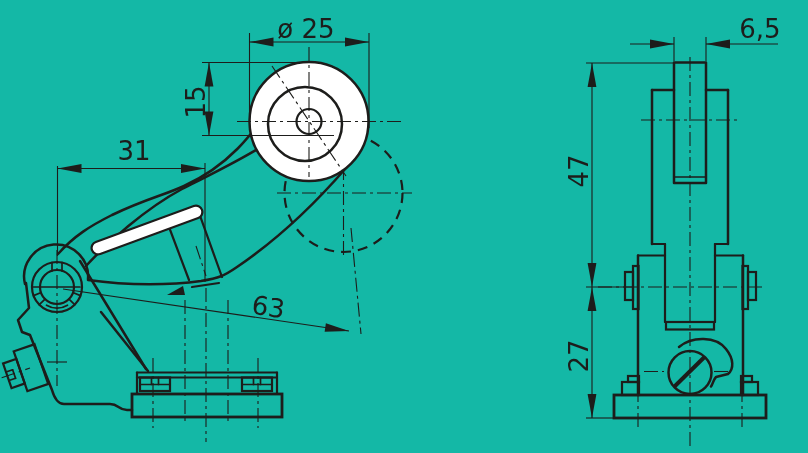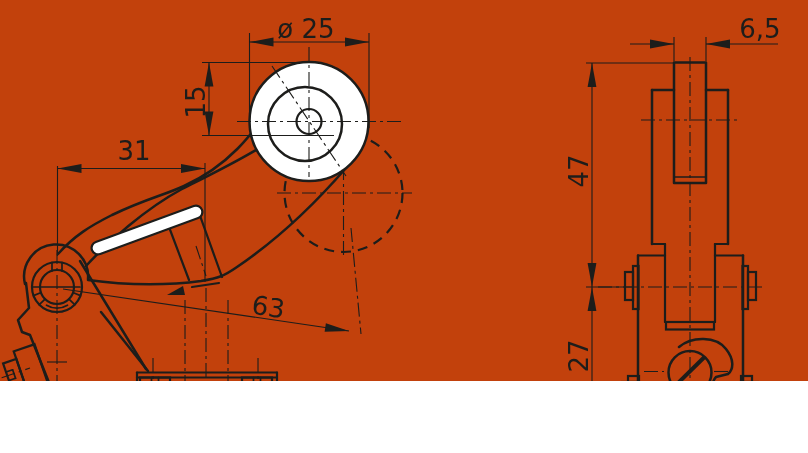--- a/index.html
+++ b/index.html
@@ -1,16 +1,16 @@
 <!DOCTYPE html>
 <html><head>
 <meta charset="utf-8">
 <style>
   html,body{margin:0;padding:0;background:#fff;}
-  #stage{position:relative;width:808px;height:381px;background:#c2410c;overflow:hidden;
+  #stage{position:relative;width:808px;height:453px;background:#14b8a6;overflow:hidden;
          font-family:"DejaVu Sans",sans-serif;}
   svg{display:block;}
   .bold{stroke:#1d1d1b;stroke-width:2.5;fill:none;stroke-linecap:round;stroke-linejoin:round;}
   .bold2{stroke:#1d1d1b;stroke-width:2.2;fill:none;stroke-linecap:round;}
   .heavy{stroke:#1d1d1b;stroke-width:2.8;fill:none;stroke-linejoin:miter;}
   .med{stroke:#1d1d1b;stroke-width:1.7;fill:none;stroke-linecap:round;}
   .thin{stroke:#1d1d1b;stroke-width:1.1;fill:none;}
   .cl{stroke:#1d1d1b;stroke-width:1.1;fill:none;stroke-dasharray:14,4,3,4;}
   .phantom{stroke:#1d1d1b;stroke-width:2.2;fill:none;stroke-dasharray:10,7;}
   .dimtext{font-size:26px;fill:#1d1d1b;text-anchor:middle;}

